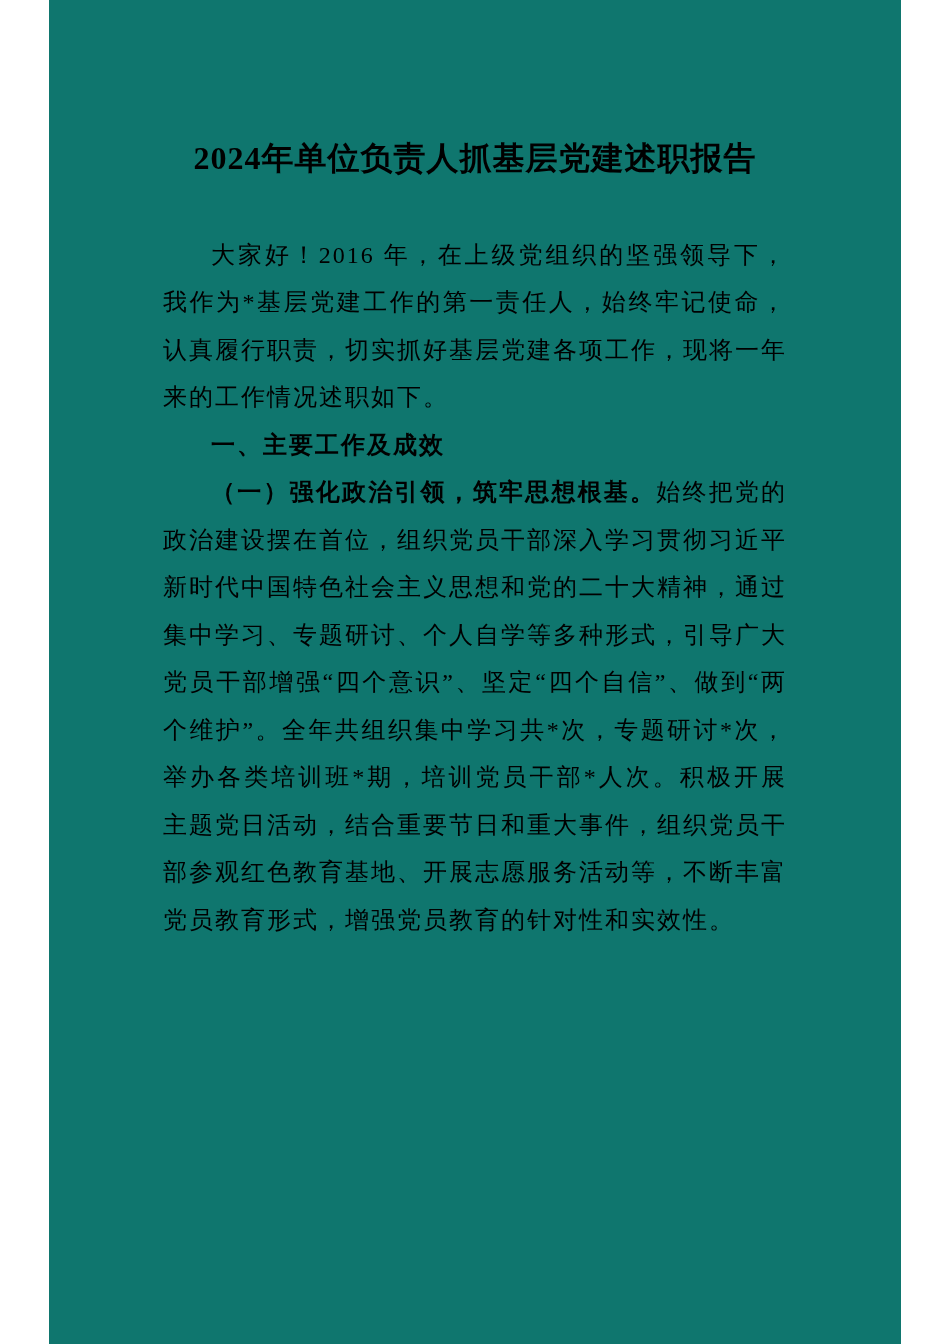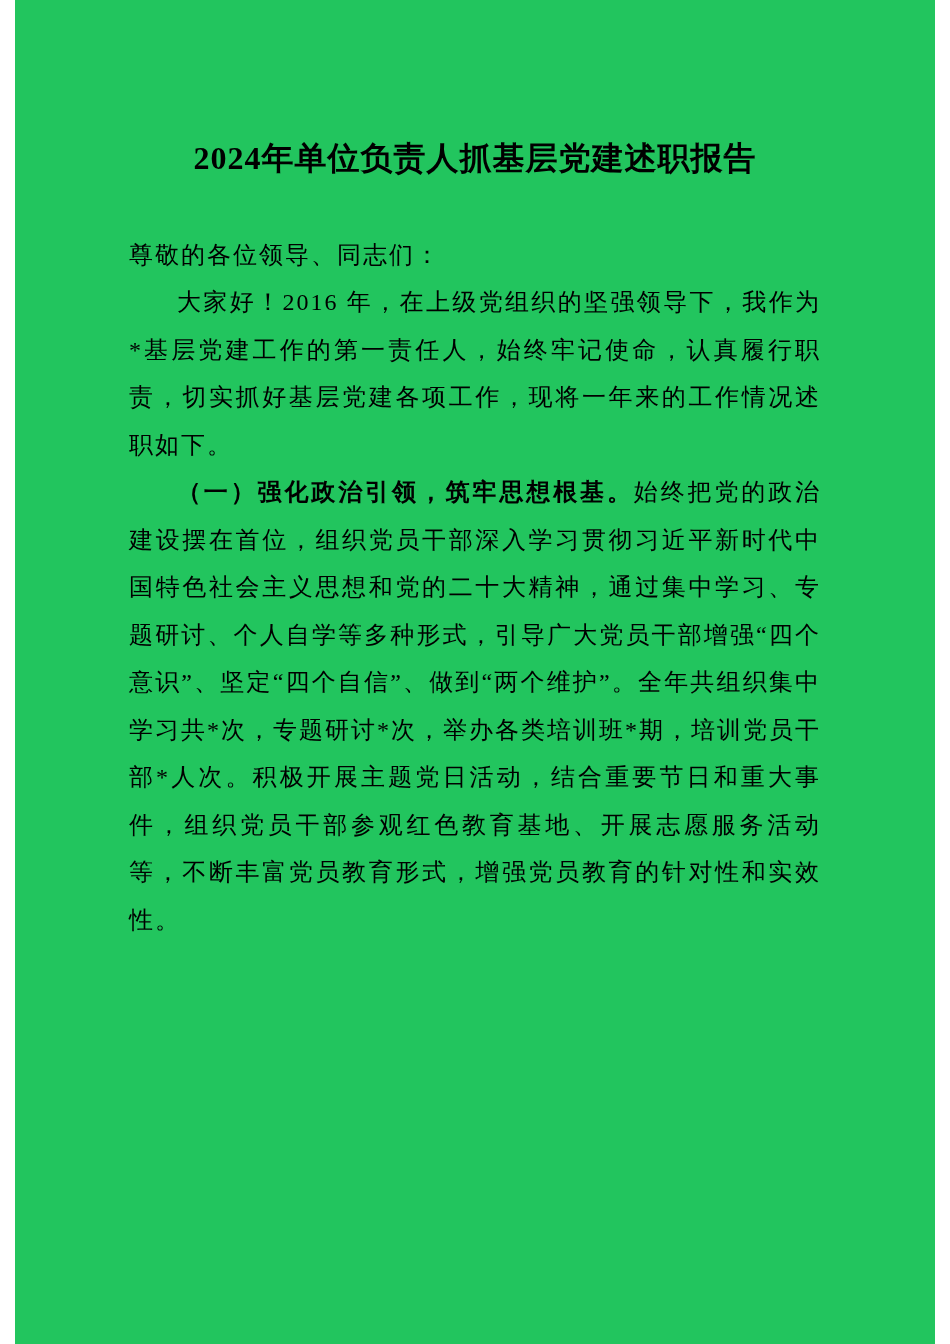--- a/index.html
+++ b/index.html
@@ -2,24 +2,24 @@
 <html><head>
 <meta charset="utf-8">
 <style>
   html, body {
     margin: 0;
     padding: 0;
     background: #ffffff;
   }
   .page {
     position: relative;
-    width: 920px;
+    width: 852px;
     height: 1344px;
     margin: 0 auto;
-    background: #22c55e;
+    background: #0f766e;
     box-sizing: border-box;
     padding: 138px 114px 0 114px;
     overflow: hidden;
     font-family: "Liberation Serif", "DejaVu Serif", serif;
     color: #000000;
   }
   .title {
     margin: 0 0 52px 0;
     text-align: center;
     font-size: 32px;
@@ -45,20 +45,20 @@
     font-weight: bold;
     margin-top: 23px;
   }
 </style>
 </head>
 <body>
 
 <div class="page">
   <h1 class="title">2024年单位负责人抓基层党建述职报告</h1>
 
-  <p class="para">尊敬的各位领导、同志们：</p>
 
   <p class="para indent">大家好！2016 年，在上级党组织的坚强领导下，我作为*基层党建工作的第一责任人，始终牢记使命，认真履行职责，切实抓好基层党建各项工作，现将一年来的工作情况述职如下。</p>
 
+  <p class="para indent heading">一、主要工作及成效</p>
 
   <p class="para indent"><span class="lead">（一）强化政治引领，筑牢思想根基。</span><span>始终把党的政治建设摆在首位，组织党员干部深入学习贯彻习近平新时代中国特色社会主义思想和党的二十大精神，通过集中学习、专题研讨、个人自学等多种形式，引导广大党员干部增强“四个意识”、坚定“四个自信”、做到“两个维护”。全年共组织集中学习共*次，专题研讨*次，举办各类培训班*期，培训党员干部*人次。积极开展主题党日活动，结合重要节日和重大事件，组织党员干部参观红色教育基地、开展志愿服务活动等，不断丰富党员教育形式，增强党员教育的针对性和实效性。</span></p>
 
 </div>
 
 </body></html>

